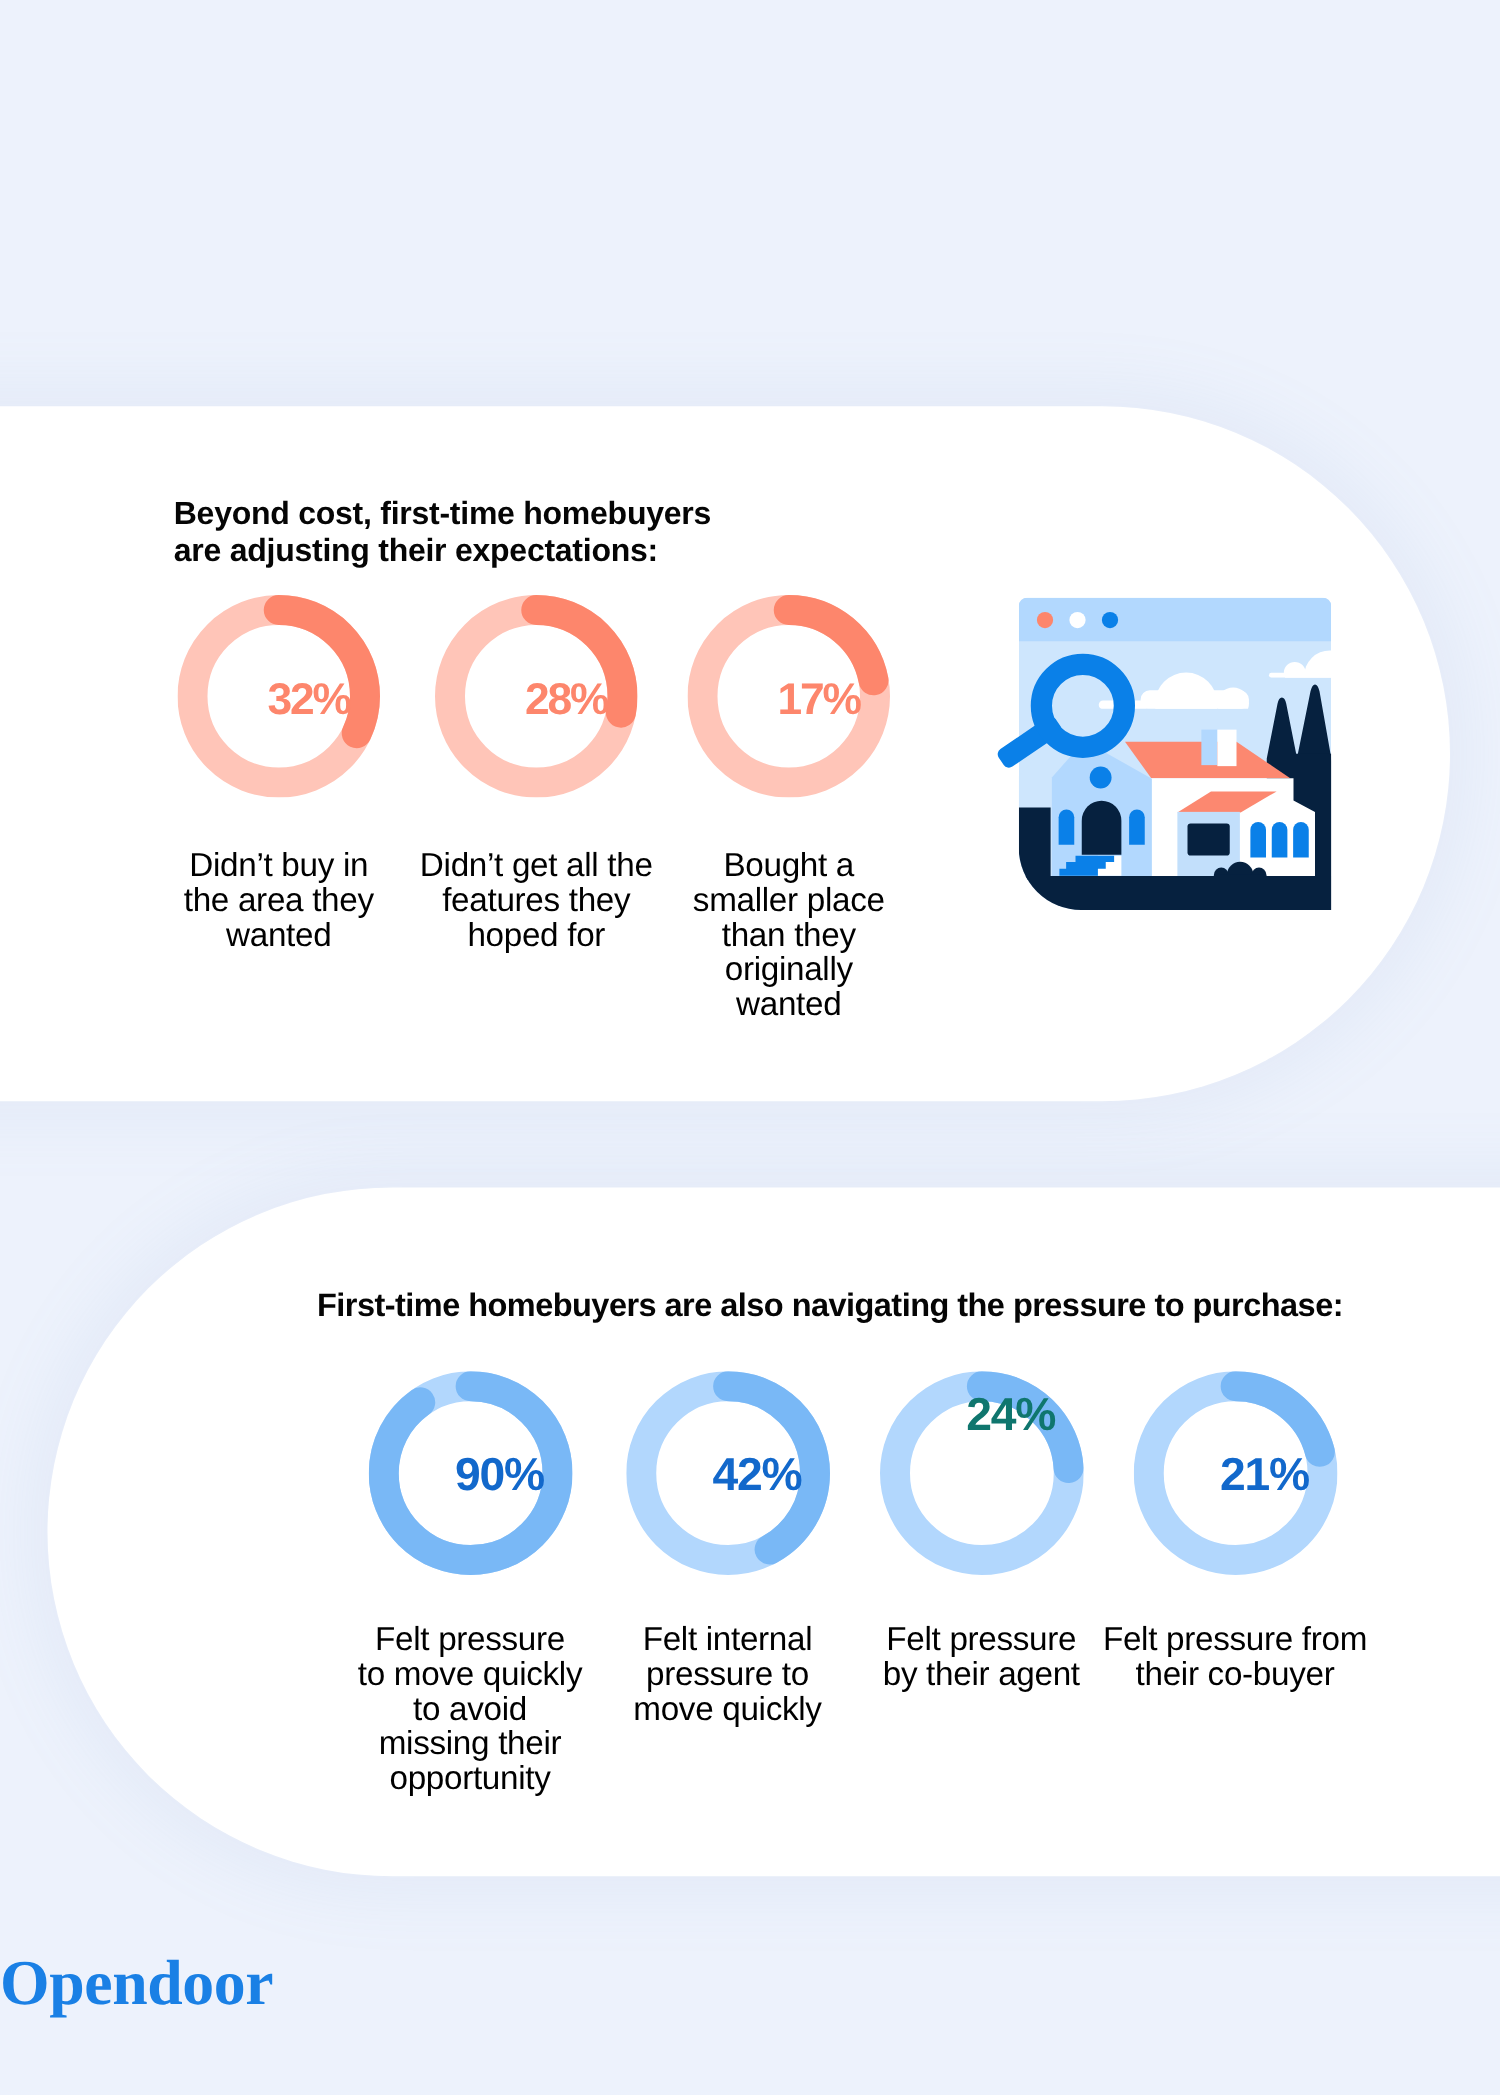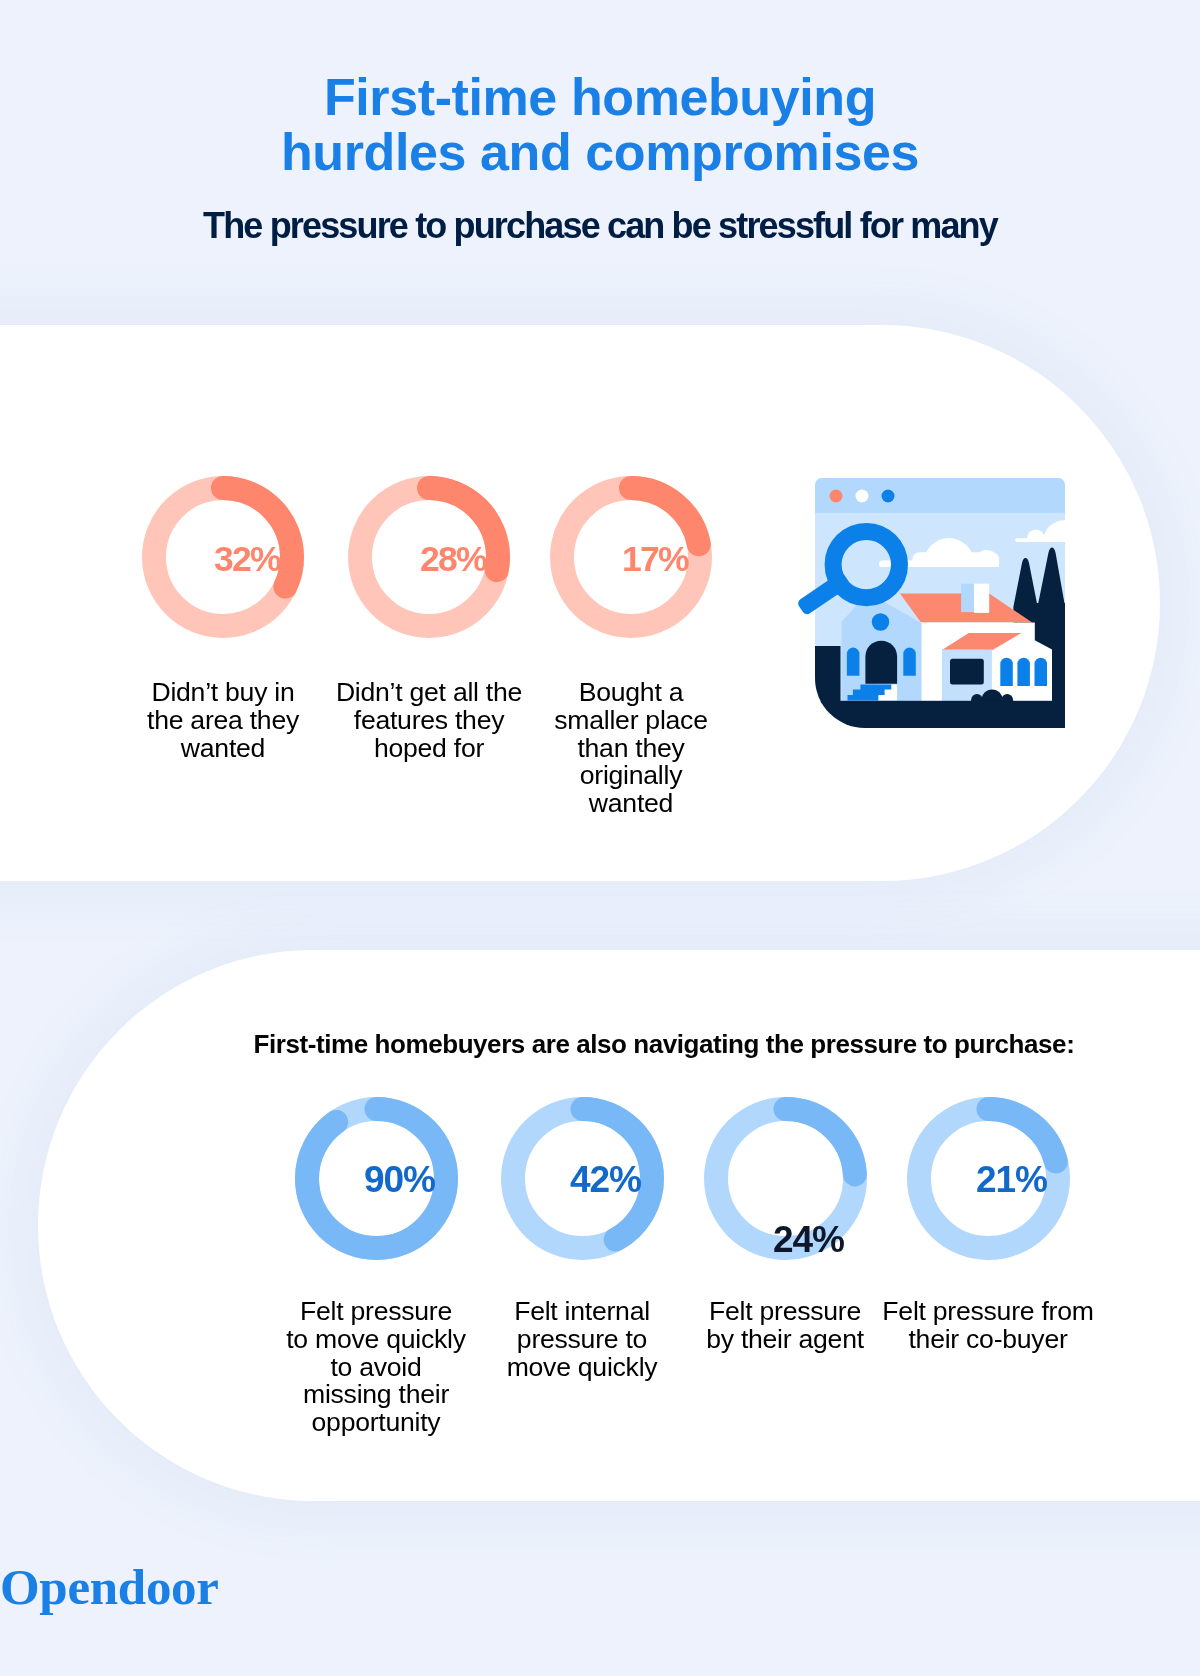--- a/index.html
+++ b/index.html
@@ -33,28 +33,25 @@
         font-family:"Liberation Serif",serif;font-weight:bold;font-size:51px;line-height:64px;letter-spacing:-0.3px;}
 </style>
 </head>
 <body>
 
 <div class="page">
 
   <div class="panel1"></div>
   <div class="panel2"></div>
 
-  <div class="hdr">
-    <h1 class="title">
-      <span>First-time homebuying</span><br>
-      <span>hurdles and compromises</span>
-    </h1>
-    <p class="subtitle">The pressure to purchase can be stressful for many</p>
+
+  <div class="s1head">
+    <span>Beyond cost, first-time homebuyers</span><br>
+    <span>are adjusting their expectations:</span>
   </div>
-
 
   <div class="s2head">First-time homebuyers are also navigating the pressure to purchase:</div>
 
   <div id="donuts">
       <div class="donut" style="left: 142px; top: 476px;">
         <svg width="162" height="162" viewBox="0 0 162 162">
           <circle cx="81" cy="81" r="69" fill="none" stroke="#ffc5b8" stroke-width="24"></circle>
           <circle cx="81" cy="81" r="69" fill="none" stroke="#fd866c" stroke-width="24" stroke-linecap="round" stroke-dasharray="138.73273158252528 433.53978619539146" transform="rotate(-90 81 81)"></circle>
         </svg>
       </div>
@@ -91,21 +88,21 @@
         </svg>
       </div>
       <div class="dlabel" style="left: 524.5px; top: 1156px; width: 120px; font-size: 37px; letter-spacing: -1px; line-height: 48px; color: rgb(18, 104, 203);">42%</div>
       <div class="cap" style="left: 452px; top: 1298px; width: 260px;">Felt internal<br>pressure to<br>move quickly</div>
       <div class="donut" style="left: 703.5px; top: 1096.5px;">
         <svg width="163" height="163" viewBox="0 0 163 163">
           <circle cx="81.5" cy="81.5" r="69.5" fill="none" stroke="#b2d7fd" stroke-width="24"></circle>
           <circle cx="81.5" cy="81.5" r="69.5" fill="none" stroke="#79b8f6" stroke-width="24" stroke-linecap="round" stroke-dasharray="104.8035309237555 436.68137884898124" transform="rotate(-90 81.5 81.5)"></circle>
         </svg>
       </div>
-      <div class="dlabel" style="left: 727.5px; top: 1216px; width: 120px; font-size: 37px; letter-spacing: -1px; line-height: 48px; color: #0f172a;">24%</div>
+      <div class="dlabel" style="left: 727.5px; top: 1108px; width: 120px; font-size: 37px; letter-spacing: -1px; line-height: 48px; color: #0f766e;">24%</div>
       <div class="cap" style="left: 655px; top: 1298px; width: 260px;">Felt pressure<br>by their agent</div>
       <div class="donut" style="left: 906.5px; top: 1096.5px;">
         <svg width="163" height="163" viewBox="0 0 163 163">
           <circle cx="81.5" cy="81.5" r="69.5" fill="none" stroke="#b2d7fd" stroke-width="24"></circle>
           <circle cx="81.5" cy="81.5" r="69.5" fill="none" stroke="#79b8f6" stroke-width="24" stroke-linecap="round" stroke-dasharray="91.70308955828607 436.68137884898124" transform="rotate(-90 81.5 81.5)"></circle>
         </svg>
       </div>
       <div class="dlabel" style="left: 930.5px; top: 1156px; width: 120px; font-size: 37px; letter-spacing: -1px; line-height: 48px; color: rgb(18, 104, 203);">21%</div>
       <div class="cap" style="left: 858px; top: 1298px; width: 260px; text-align: center;">Felt pressure from<br>their co-buyer</div>
     </div>

